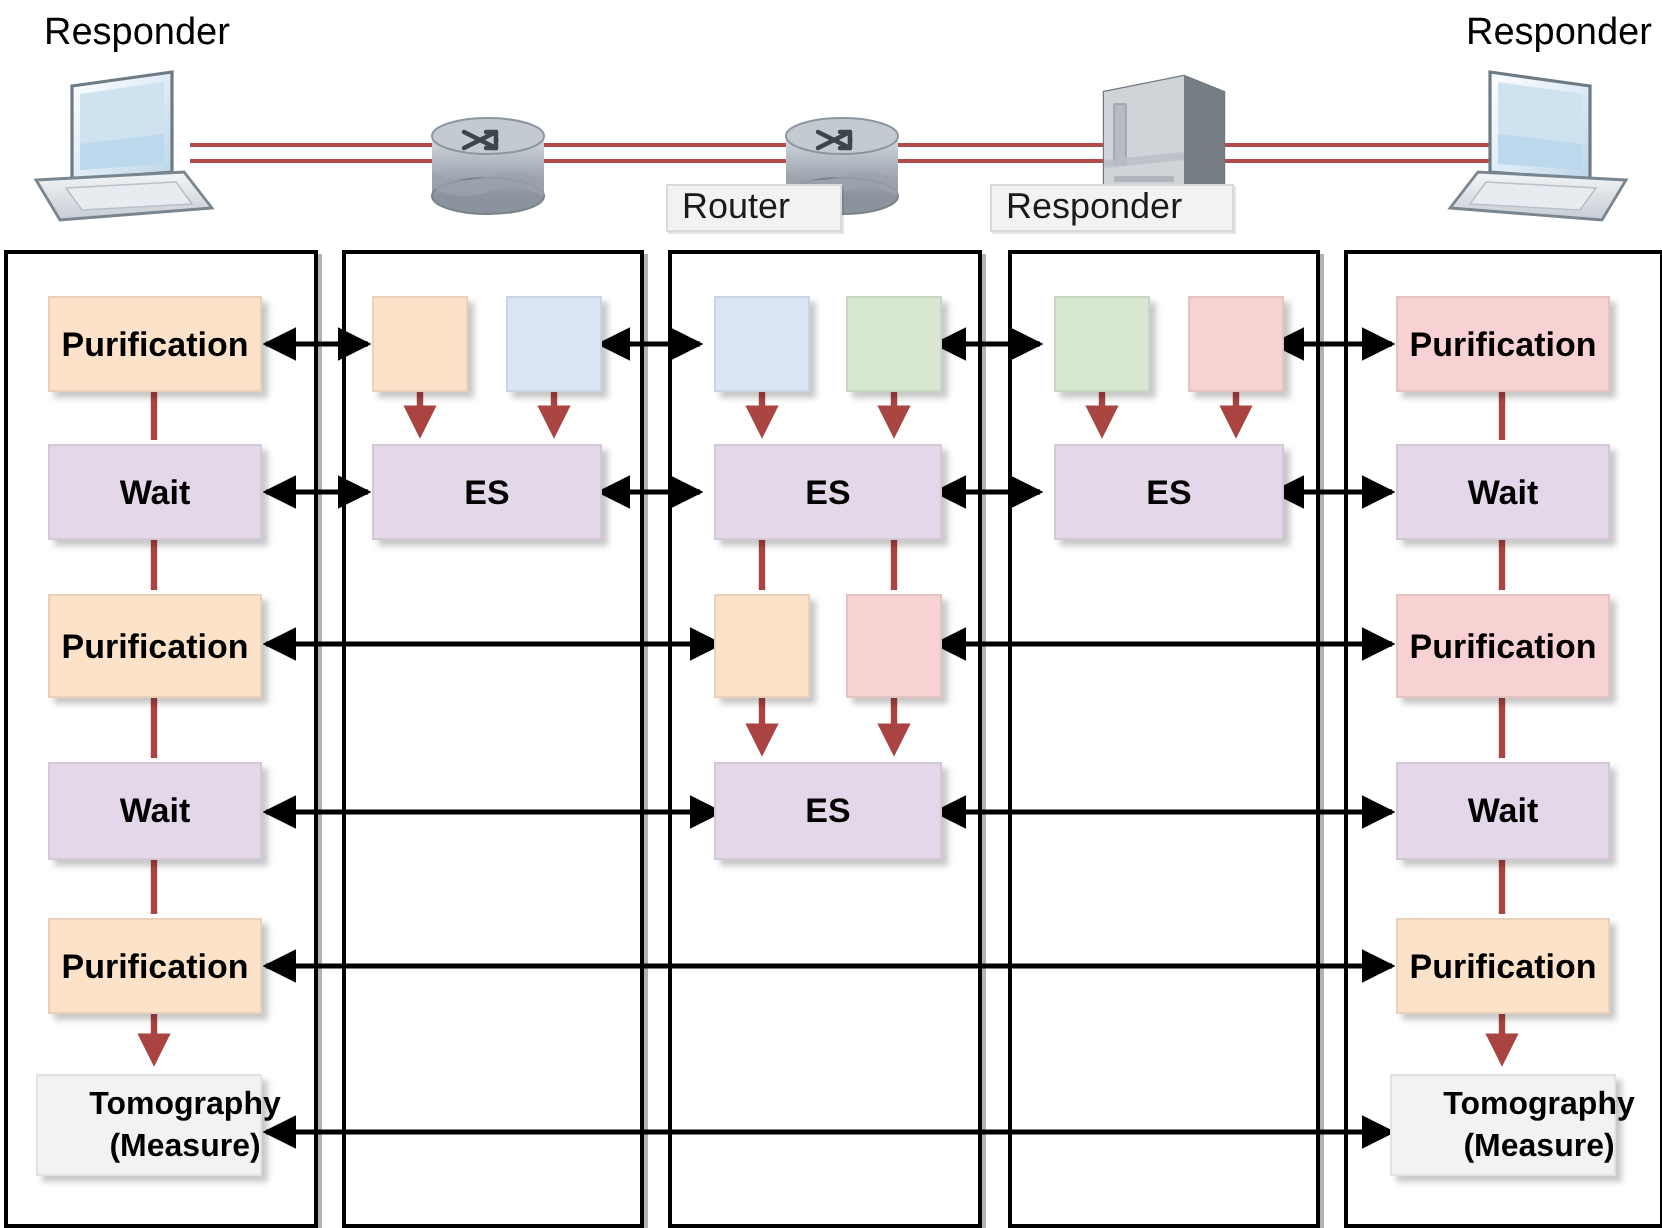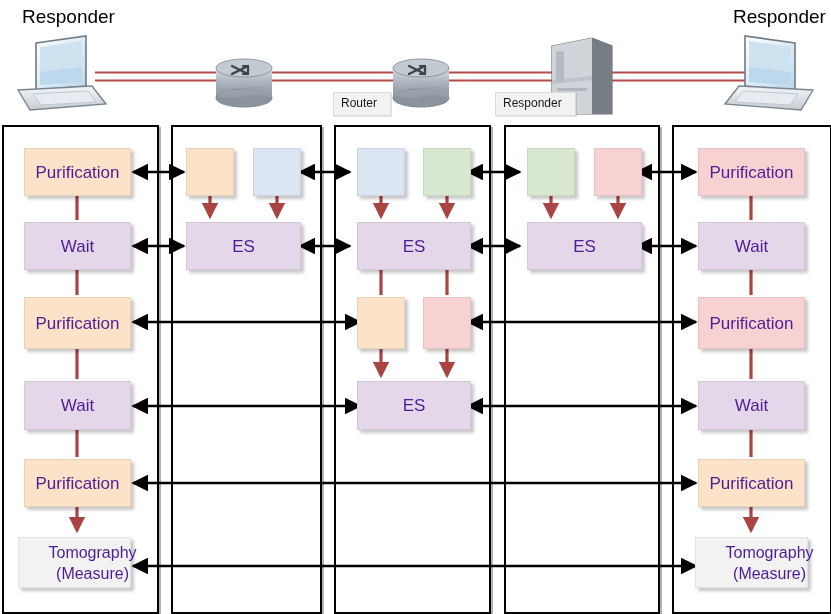--- a/index.html
+++ b/index.html
@@ -8,31 +8,31 @@
 
   #stage{position:absolute;left:0;top:0;width:831px;height:458px;}
 
   
   .hdr-label{position:absolute;font-size:19px;line-height:22px;color:#000;white-space:nowrap;}
 
   
   .net-svg{position:absolute;left:0;top:28px;width:831px;height:92px;}
 
   .netlabel{position:absolute;background:#f2f2f2;border:1px solid #d9d9d9;
-            font-size:12px;line-height:17px;padding:2px 13px 3px 7px;color:#1a1a1a;white-space:nowrap;
+            font-size:18px;line-height:17px;padding:2px 25px 3px 7px;color:#1a1a1a;white-space:nowrap;
             box-shadow:1px 1px 0 rgba(0,0,0,.10);}
 
   
   .lane{position:absolute;border:2px solid #000;background:#fff;
         box-shadow:2px 2px 0 rgba(0,0,0,.30);}
 
   
   .node{position:absolute;box-sizing:border-box;display:flex;align-items:center;
         justify-content:center;text-align:center;font-size:17px;line-height:19px;
-        color:#4c1d95;box-shadow:3px 3px 3px rgba(0,0,0,.22);border:1px solid rgba(0,0,0,.07);}
+        color:#000000;box-shadow:3px 3px 3px rgba(0,0,0,.22);border:1px solid rgba(0,0,0,.07);font-weight:bold;}
   .n-peach {background:#fbe2c8;}
   .n-blue  {background:#dbe5f4;}
   .n-green {background:#d8e8d0;}
   .n-pink  {background:#f8d2d2;}
   .n-purple{background:#e4d7e9;}
   .n-grey  {background:#f2f2f2;border:1px solid #e2e2e2;}
   .two-line{flex-direction:column;line-height:21px;padding-left:36px;}
 
   
   .conn{position:absolute;left:0;top:0;width:831px;height:614px;pointer-events:none;}

